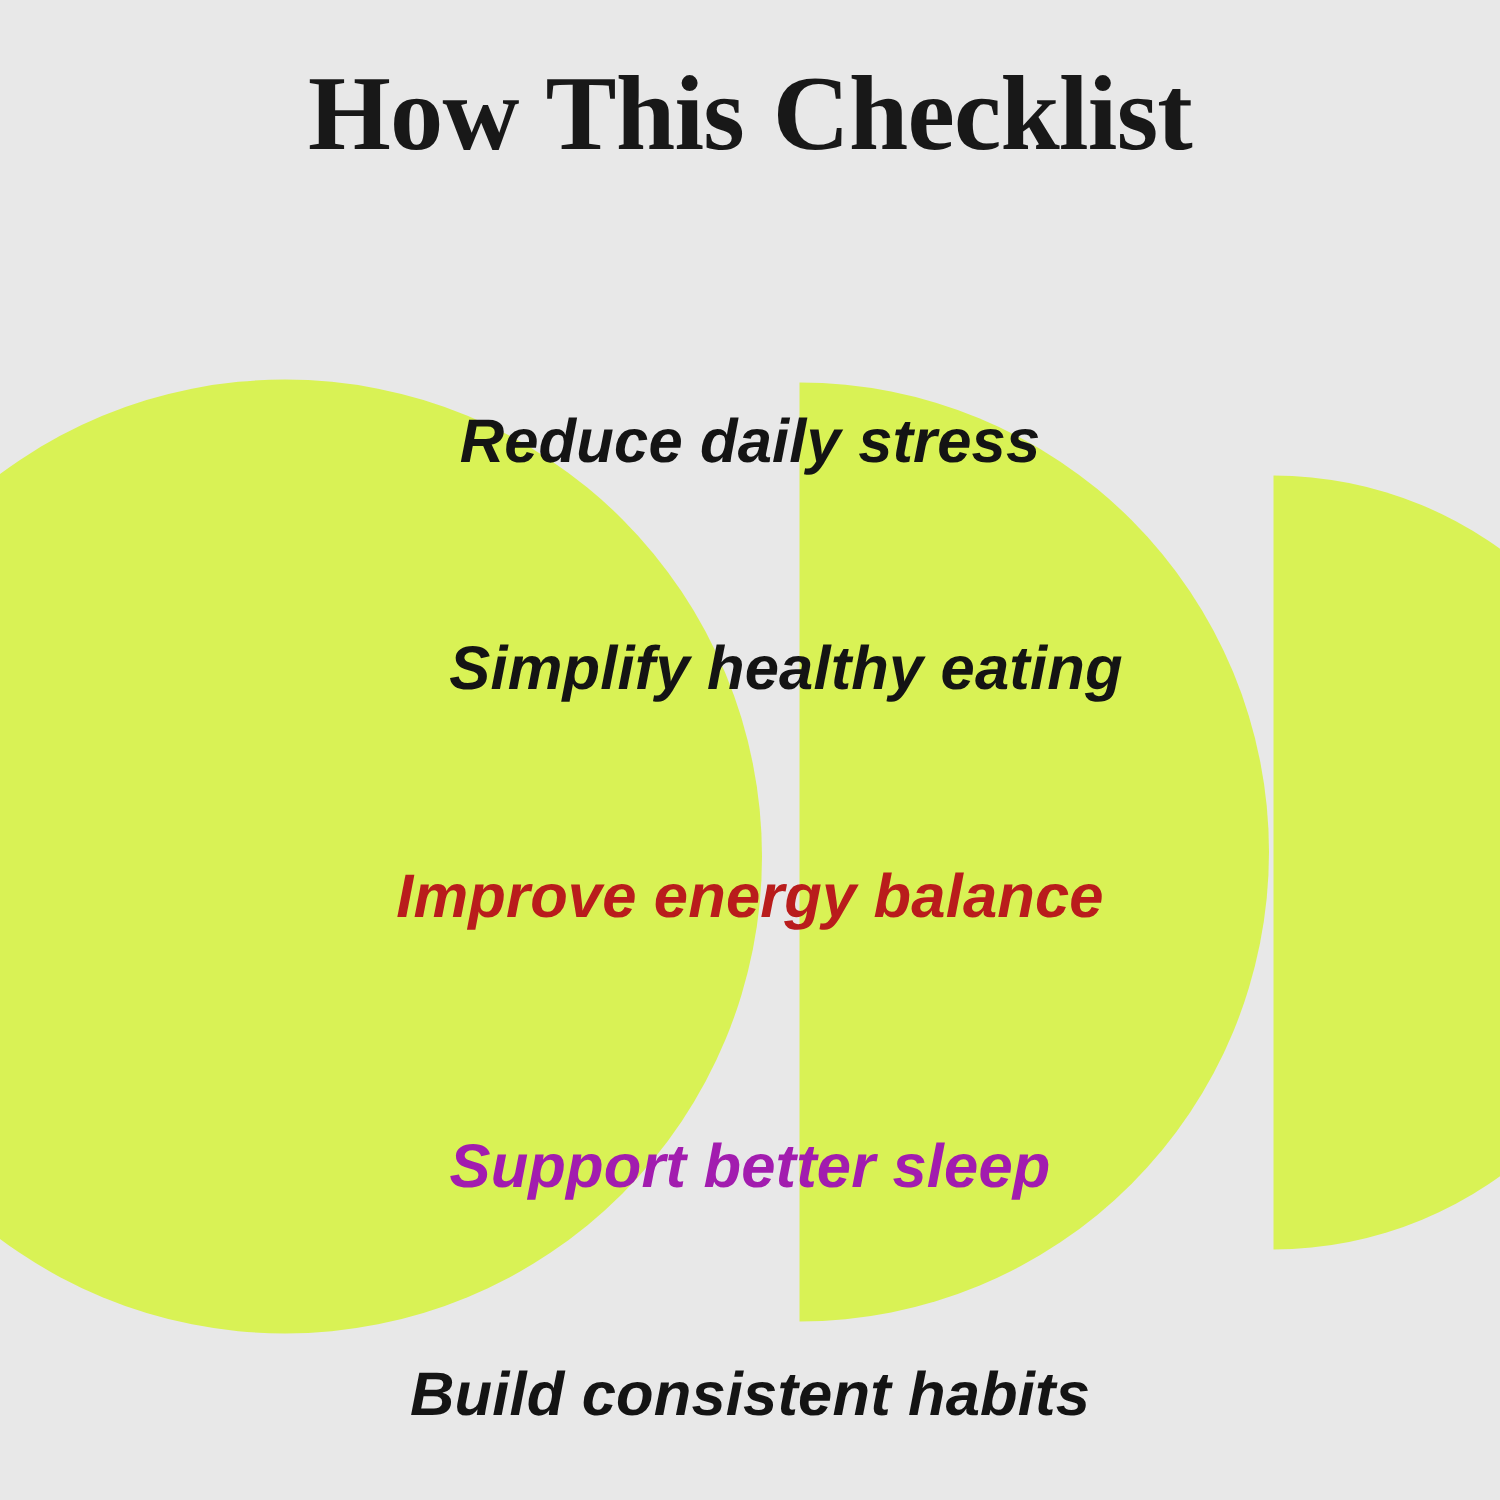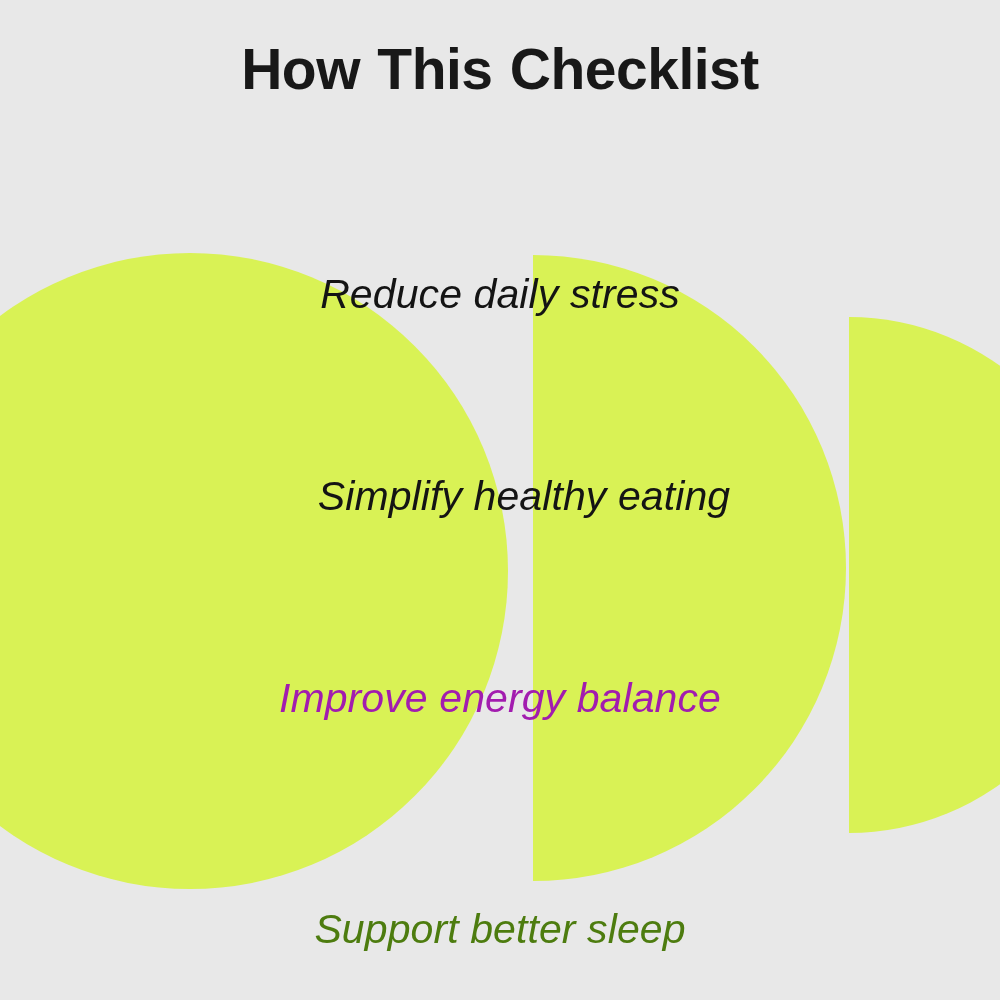--- a/index.html
+++ b/index.html
@@ -36,23 +36,23 @@
     right: 0;
     top: 42px;
     z-index: 3;
     text-align: center;
     padding: 0 40px;
     box-sizing: border-box;
   }
   .title-text {
     margin: 0;
     color: #181818;
-    font-family: Liberation Sans, sans-serif;
+    font-family: Liberation Serif, serif;
     font-weight: 700;
-    font-size: 57px;
+    font-size: 71px;
     line-height: 0.98;
     letter-spacing: -0.5px;
     word-spacing: 2px;
     -webkit-font-smoothing: antialiased;
   }
 
   
   .benefit-list {
     position: absolute;
     left: 0;
@@ -65,21 +65,21 @@
     padding: 0;
     display: flex;
     flex-direction: column;
     justify-content: space-between;
   }
   .benefit-item {
     text-align: center;
     color: #141414;
     font-family: "Liberation Sans", sans-serif;
     font-style: italic;
-    font-weight: 400;
+    font-weight: 700;
     font-size: 41px;
     line-height: 1.1;
     letter-spacing: 0.1px;
     -webkit-font-smoothing: antialiased;
   }
 </style>
 </head>
 <body style="background: rgb(232, 232, 232);">
 
 <div id="poster" style="background: rgb(232, 232, 232);">
@@ -90,17 +90,18 @@
     <path d="M 849 317 A 258 258 0 0 1 849 833 Z" fill="#d9f255"></path>
   </svg>
 
   <div class="title-block">
     <h1 class="title-text" style="color: rgb(24, 24, 24);"><span>How This Checklist</span><br></h1>
   </div>
 
   <ul class="benefit-list">
     <li class="benefit-item" style="color: rgb(20, 20, 20);">Reduce daily stress</li>
     <li class="benefit-item" style="color: rgb(20, 20, 20); margin-left: 48px;">Simplify healthy eating</li>
-    <li class="benefit-item" style="color: #a21caf;">Improve energy balance</li>
-    <li class="benefit-item" style="color: #4d7c0f; margin-top: 29px;">Support better sleep</li>
+    <li class="benefit-item" style="color: #b91c1c;">Improve energy balance</li>
+    <li class="benefit-item" style="color: #a21caf; margin-top: 29px;">Support better sleep</li>
+    <li class="benefit-item" style="color: rgb(20, 20, 20);">Build consistent habits</li>
   </ul>
 
 </div>
 
 </body></html>

